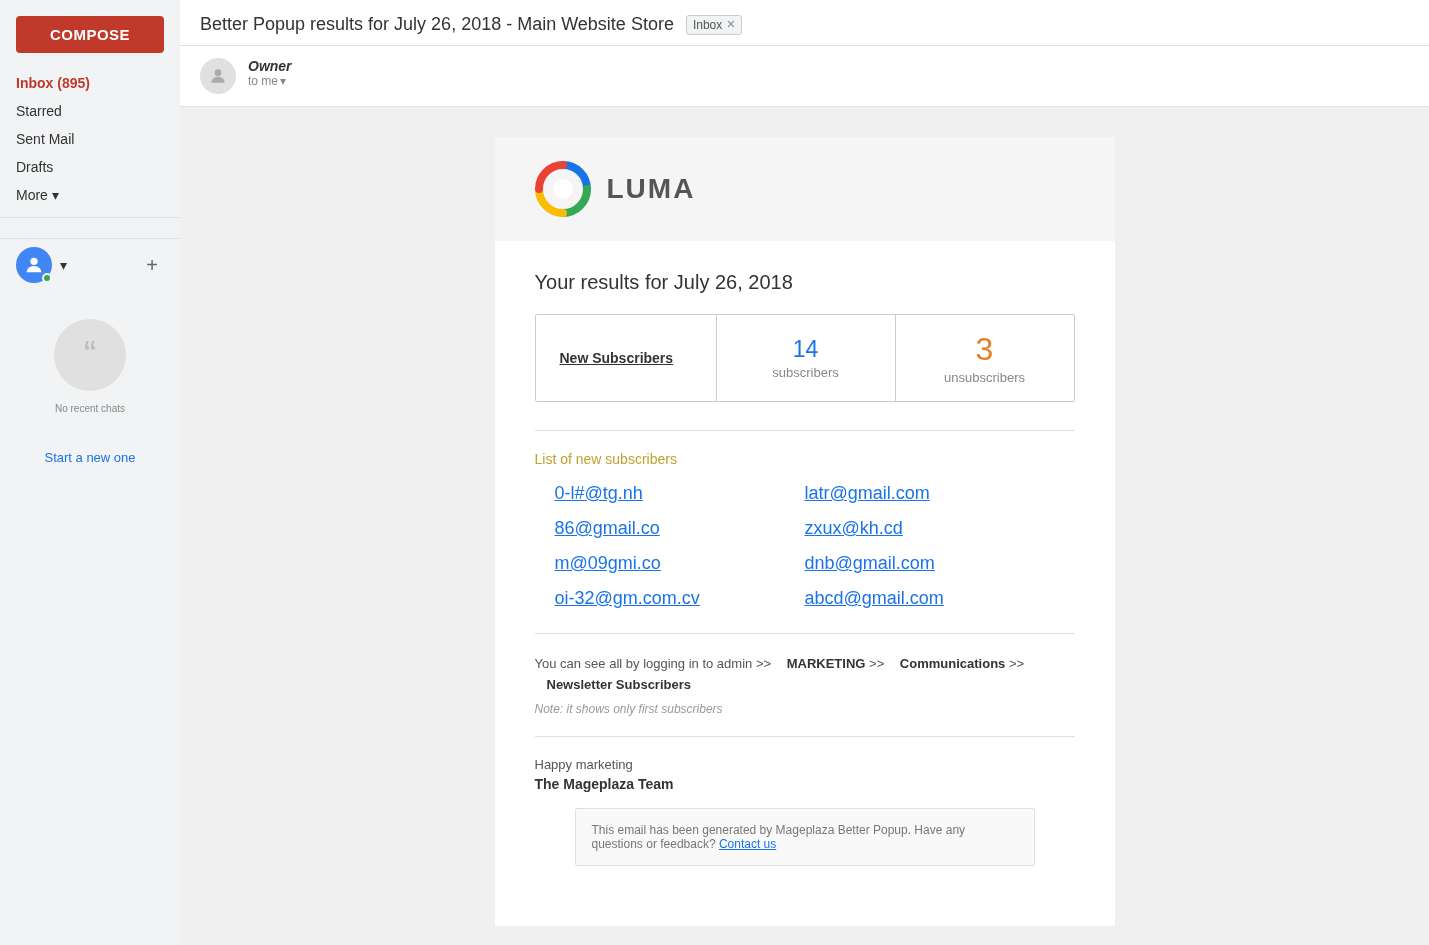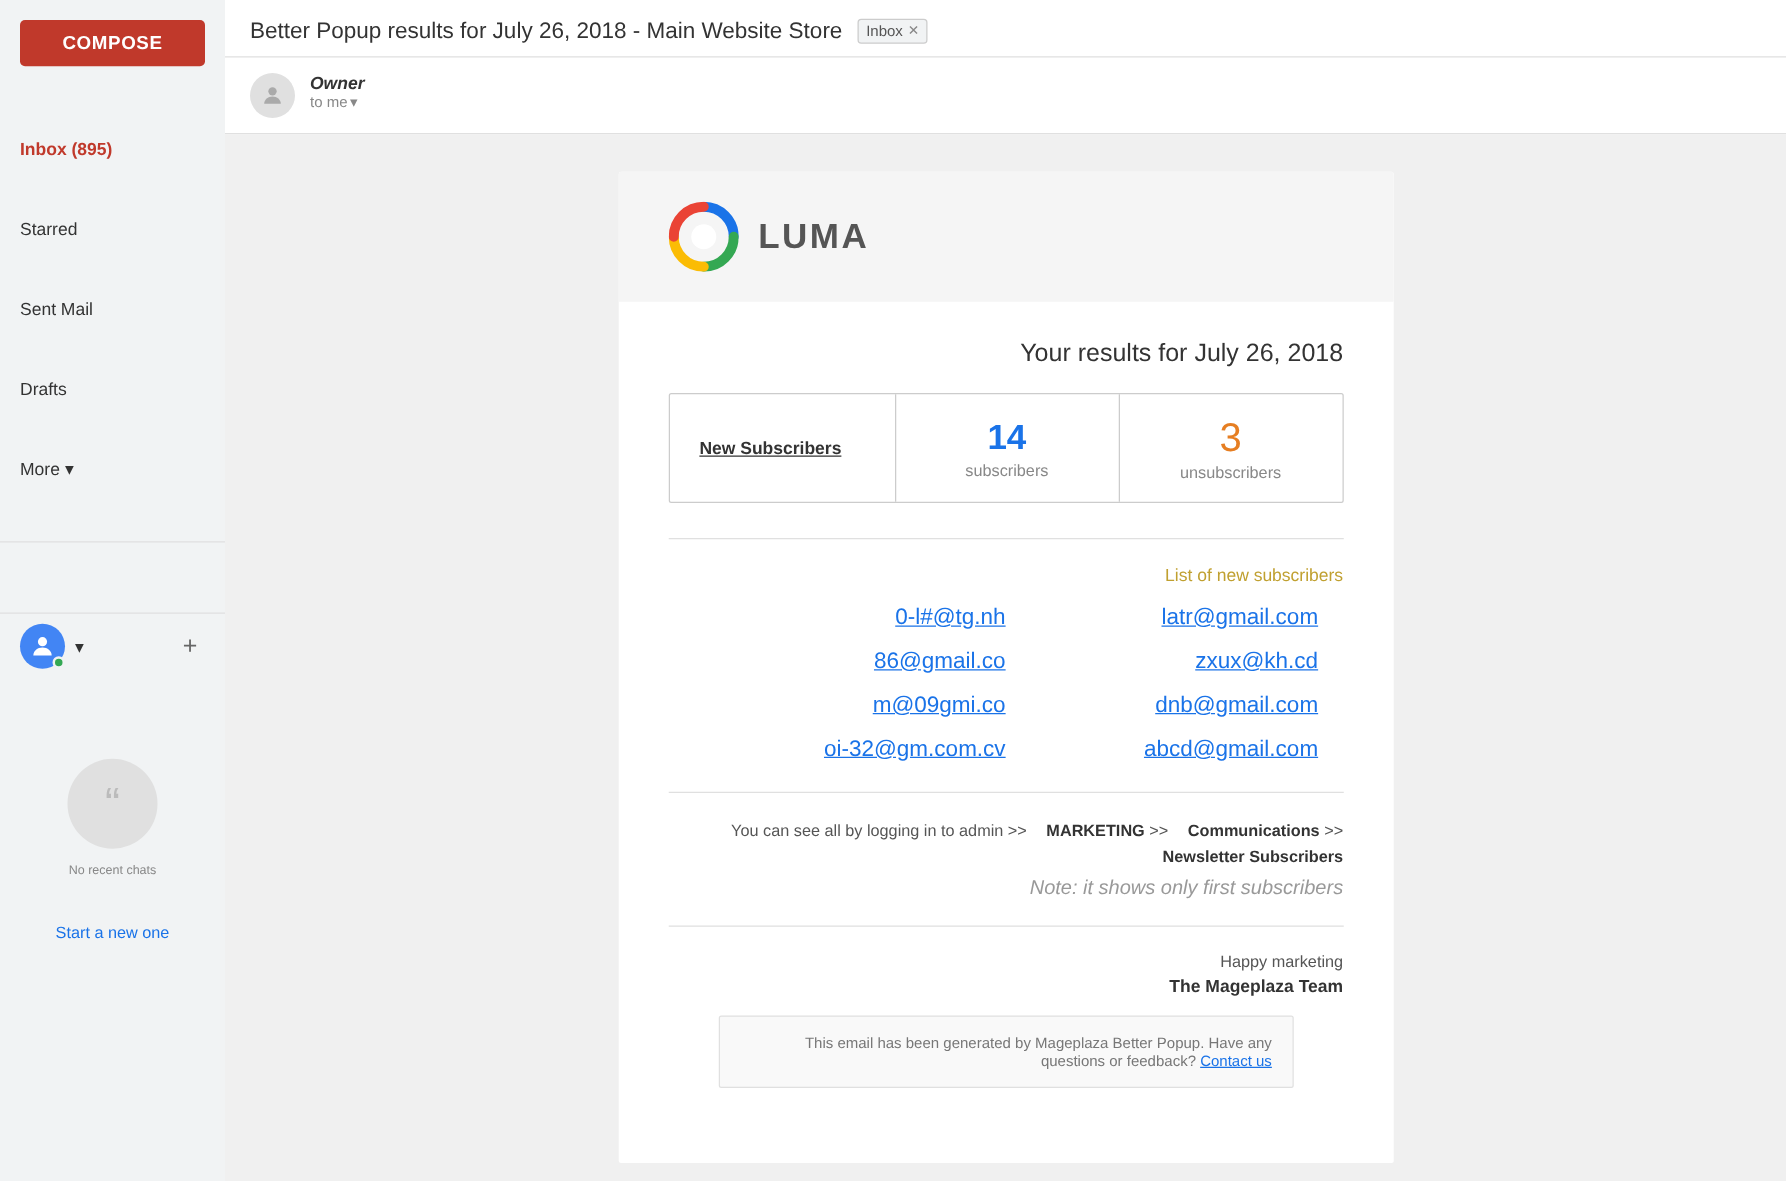--- a/index.html
+++ b/index.html
@@ -6,21 +6,20 @@
     body { font-family: Arial, sans-serif; font-size: 14px; color: #333; background: #f1f3f4; display: flex; height: 945px; overflow: hidden; }
 
     
     #sidebar {
       width: 180px;
       min-width: 180px;
       background: #f1f3f4;
       padding: 8px 0;
       display: flex;
       flex-direction: column;
-      gap: 36px;
     }
     #compose-btn {
       margin: 8px 16px 16px 16px;
       background: #c0392b;
       color: white;
       border: none;
       border-radius: 4px;
       padding: 10px 20px;
       font-size: 15px;
       font-weight: bold;
@@ -196,21 +195,20 @@
       padding: 30px 20px;
       display: flex;
       justify-content: center;
     }
     #email-card {
       background: white;
       max-width: 620px;
       width: 100%;
       border-radius: 2px;
       overflow: hidden;
-      text-align: right;
     }
 
     
     .luma-header {
       background: #f5f5f5;
       padding: 24px 40px;
       display: flex;
       align-items: center;
       gap: 16px;
     }
@@ -239,40 +237,40 @@
     }
     .stats-divider-v { border-left: 1px solid #ccc; }
     .stats-number-col {
       padding: 16px 24px;
       display: flex;
       flex-direction: column;
       align-items: center;
       justify-content: center;
       flex: 1;
     }
-    .stat-num-blue { font-size: 28px; color: #1a73e8; font-weight: 700; }
+    .stat-num-blue { font-size: 23px; color: #1a73e8; font-weight: 400; }
     .stat-num-orange { font-size: 32px; color: #e67e22; font-weight: 300; }
     .stat-sub-label { font-size: 13px; color: #888; margin-top: 2px; }
 
     
     .list-heading { font-size: 14px; color: #c0a030; margin-bottom: 16px; }
     .subscriber-grid {
       display: grid;
       grid-template-columns: 1fr 1fr;
       row-gap: 14px;
       margin-bottom: 24px;
       padding: 0 20px;
     }
     .subscriber-link { color: #1a73e8; text-decoration: underline; font-size: 18px; cursor: pointer; }
     .divider-h { border: none; border-top: 1px solid #e0e0e0; margin: 20px 0; }
 
     
     .admin-text { font-size: 13px; color: #555; line-height: 1.6; margin-bottom: 6px; }
     .admin-text strong { font-weight: bold; color: #333; margin-left: 12px; }
-    .note-text { font-size: 16px; color: #999; font-style: italic; margin-bottom: 20px; }
+    .note-text { font-size: 12px; color: #999; font-style: italic; margin-bottom: 20px; }
 
     
     .happy-marketing { font-size: 13px; color: #555; margin-bottom: 4px; }
     .team-name { font-size: 14px; font-weight: bold; color: #333; }
 
     
     .email-footer {
       background: #f9f9f9;
       border: 1px solid #e0e0e0;
       margin: 16px 40px 30px 40px;

